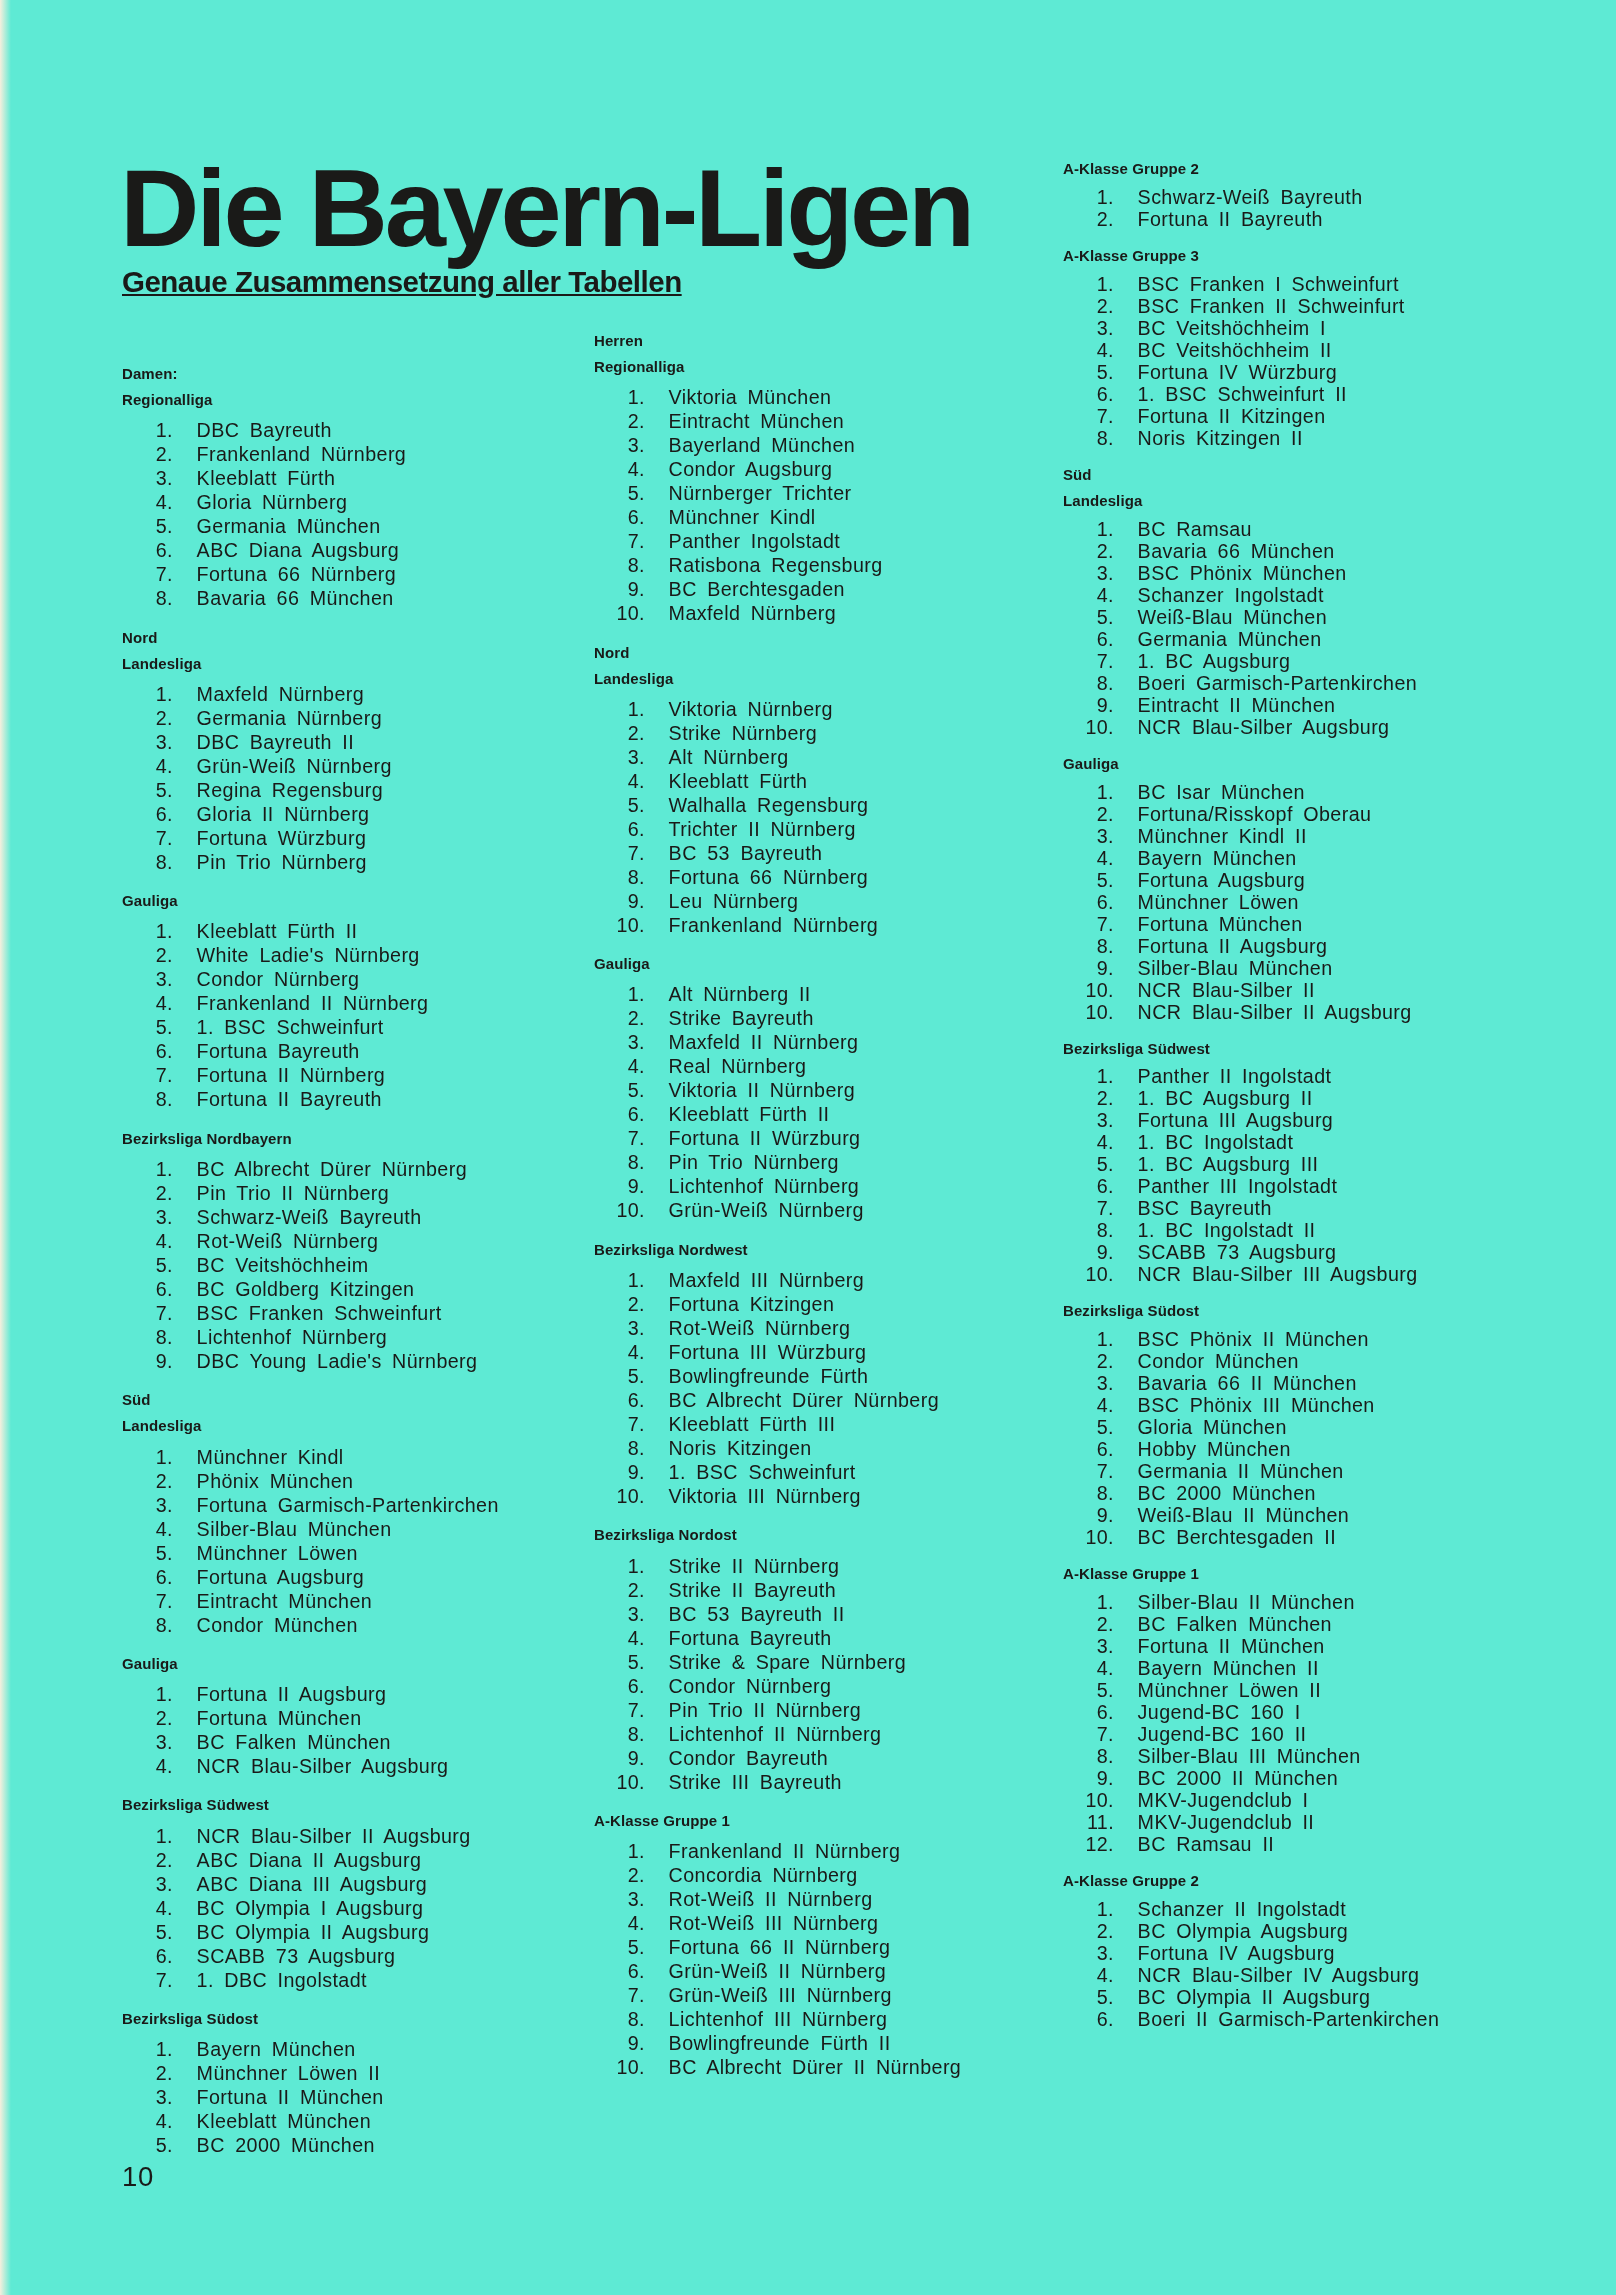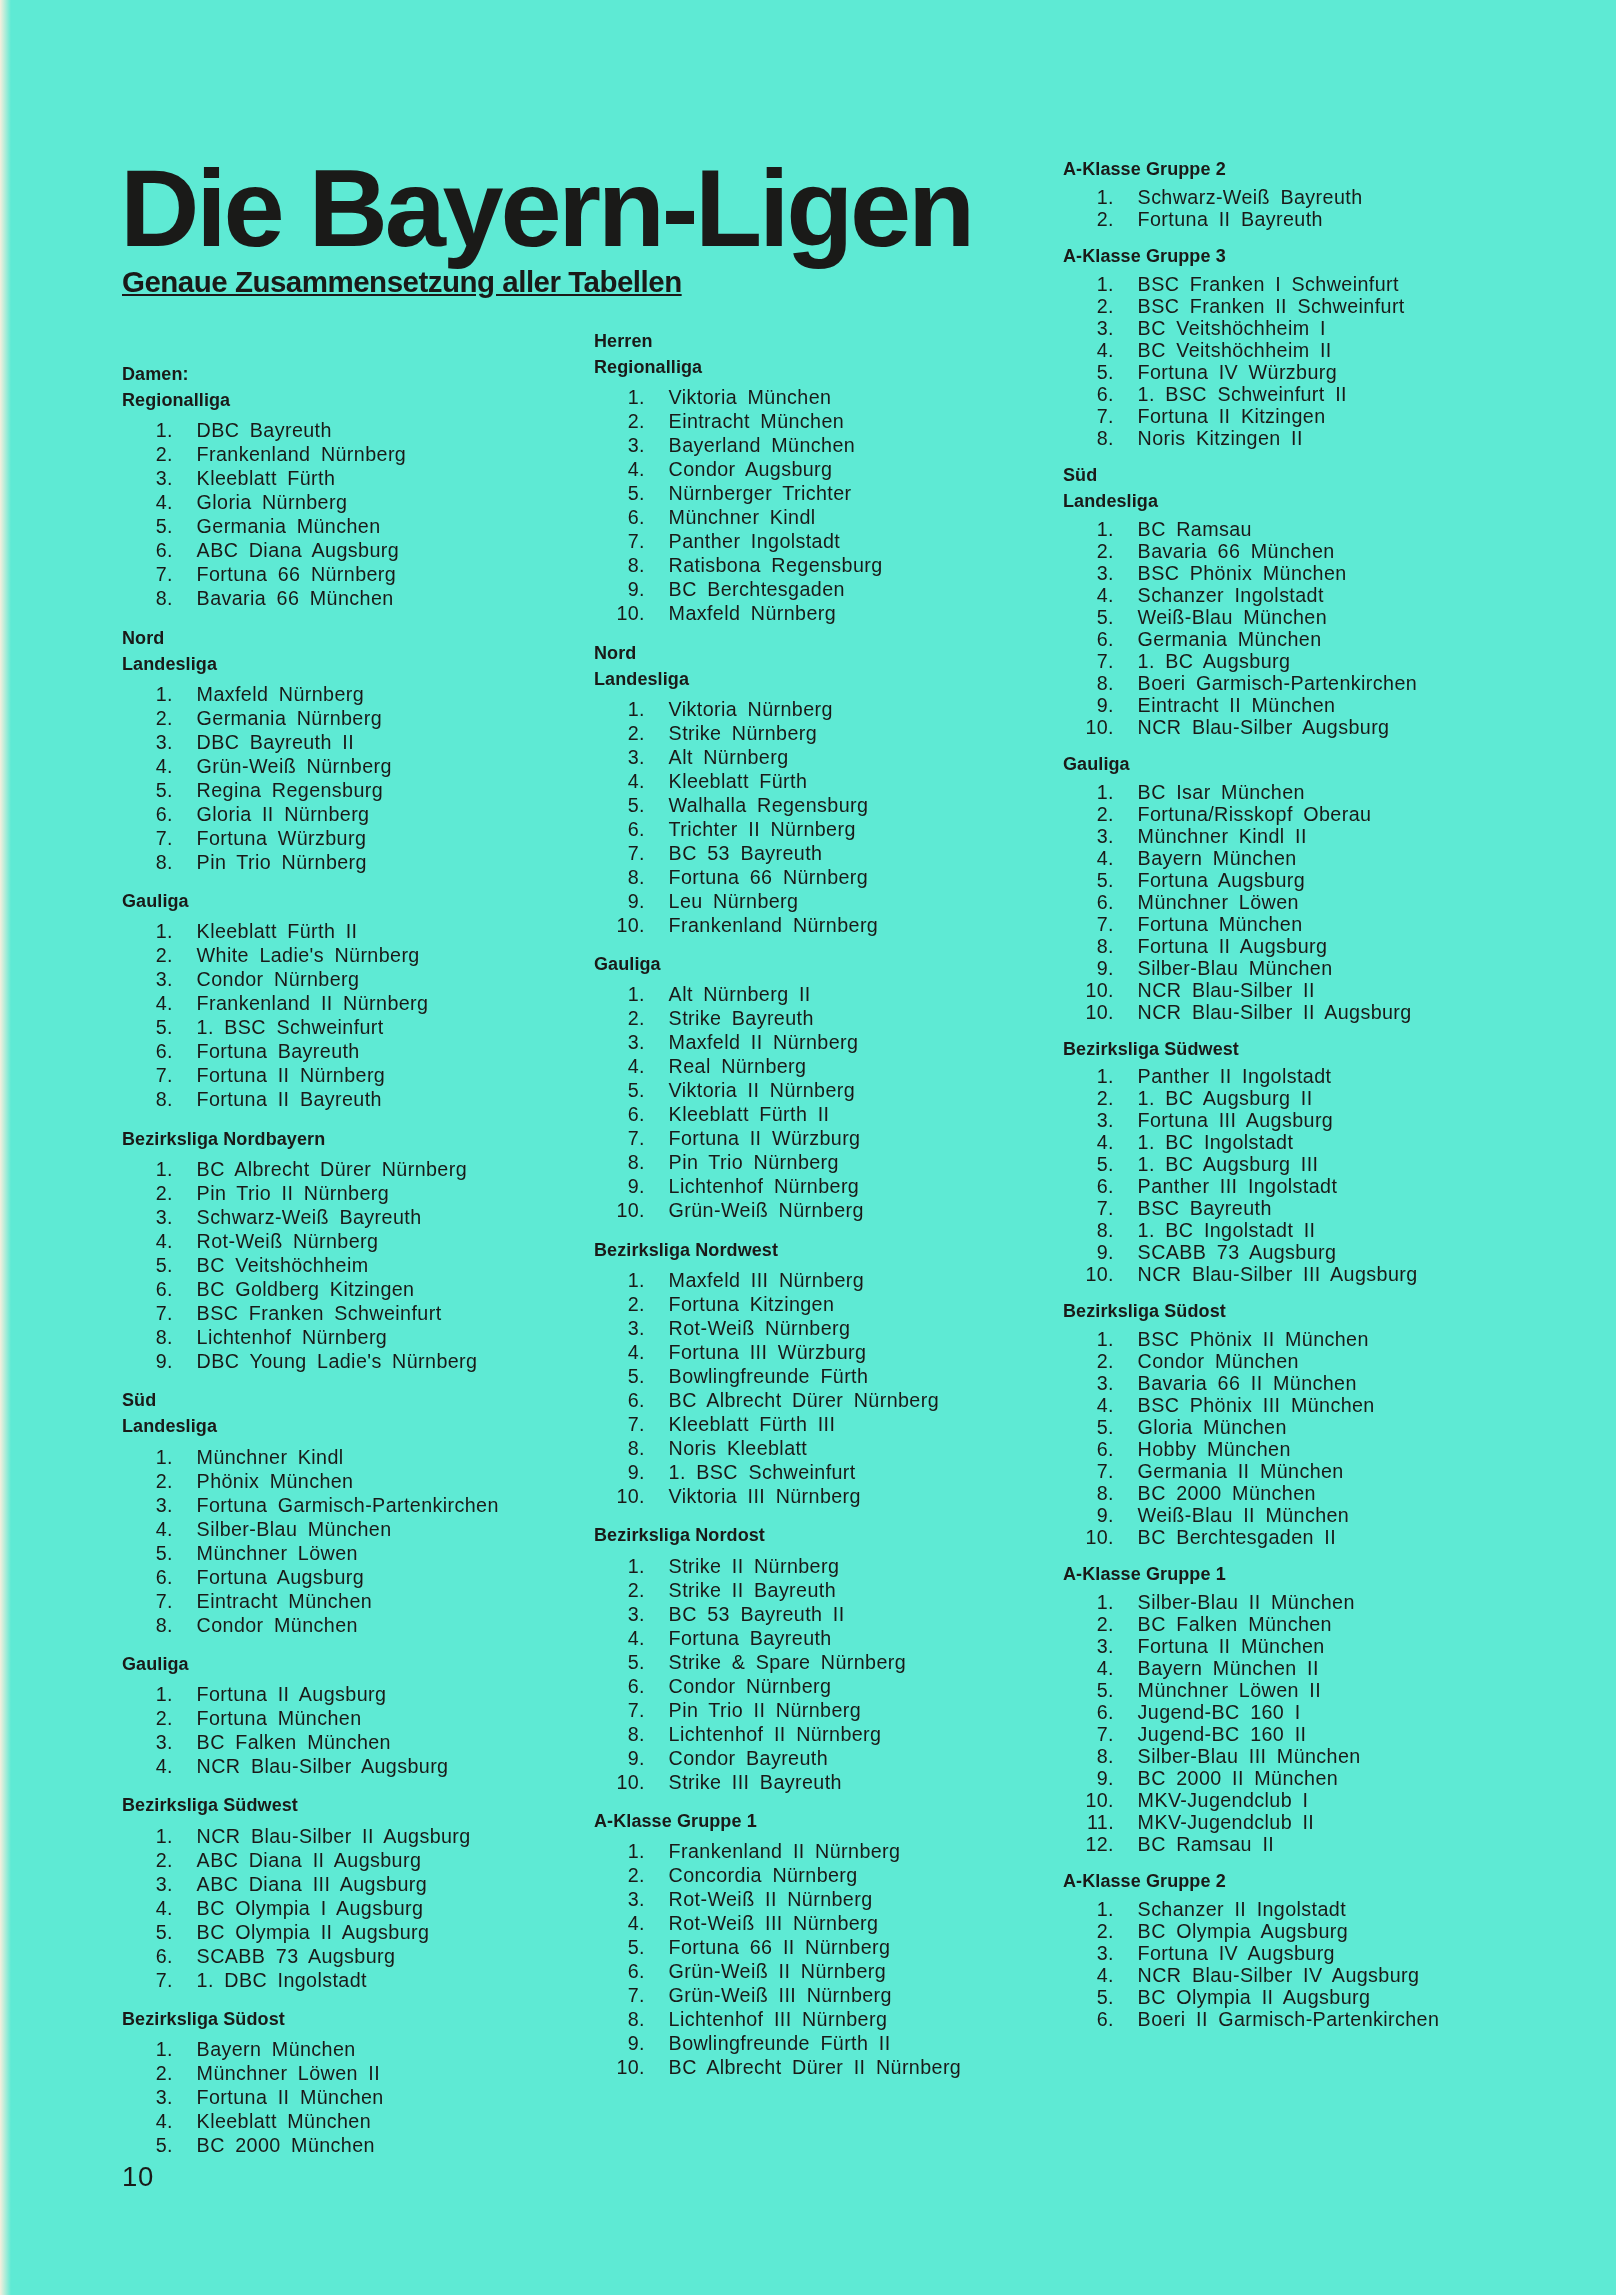--- a/index.html
+++ b/index.html
@@ -26,21 +26,21 @@
     white-space:nowrap;
     text-decoration:underline;
   }
   .col{position:absolute;}
   .col[data-col="0"]{left:122px;top:313px;width:445px;margin-top:48px;}
   .col[data-col="1"]{left:594px;top:328px;width:445px;}
   .col[data-col="2"]{left:1063px;top:156px;width:485px;}
   .block{margin-bottom:14.4px;}
   .col[data-col="2"] .block{margin-bottom:13px;}
   .hdr{
-    font-size:18px;font-weight:700;line-height:26px;
+    font-size:15px;font-weight:700;line-height:26px;
     letter-spacing:0.1px;white-space:nowrap;
   }
   .items{margin-top:5.2px;}
   .col[data-col="2"] .items{margin-top:3.9px;}
   .row{display:flex;font-size:19.7px;line-height:24px;
        letter-spacing:0.4px;word-spacing:4.6px;white-space:nowrap;}
   .col[data-col="2"] .row{line-height:22px;}
   .no{flex:none;width:51px;text-align:right;}
   .nm{margin-left:23.6px;}
   .pagenum{
@@ -491,21 +491,21 @@
           <div class="row">
             <span class="no">6.</span>
             <span class="nm">BC Albrecht Dürer Nürnberg</span>
           </div>
           <div class="row">
             <span class="no">7.</span>
             <span class="nm">Kleeblatt Fürth III</span>
           </div>
           <div class="row">
             <span class="no">8.</span>
-            <span class="nm">Noris Kleeblatt</span>
+            <span class="nm">Noris Kitzingen</span>
           </div>
           <div class="row">
             <span class="no">9.</span>
             <span class="nm">1. BSC Schweinfurt</span>
           </div>
           <div class="row">
             <span class="no">10.</span>
             <span class="nm">Viktoria III Nürnberg</span>
           </div>
         </div>

